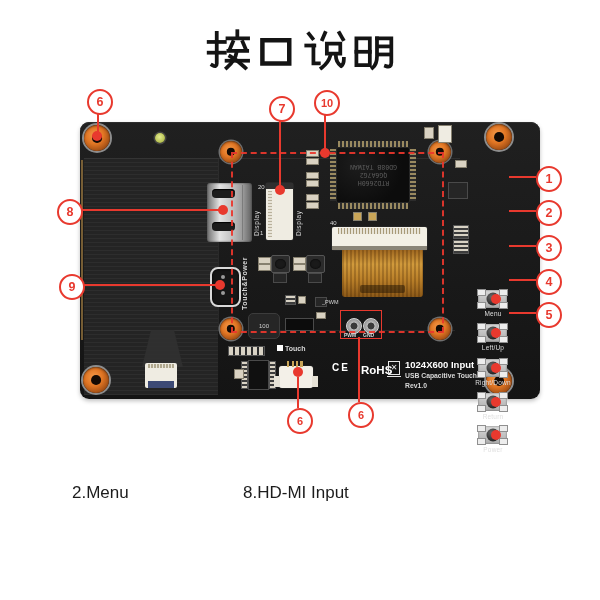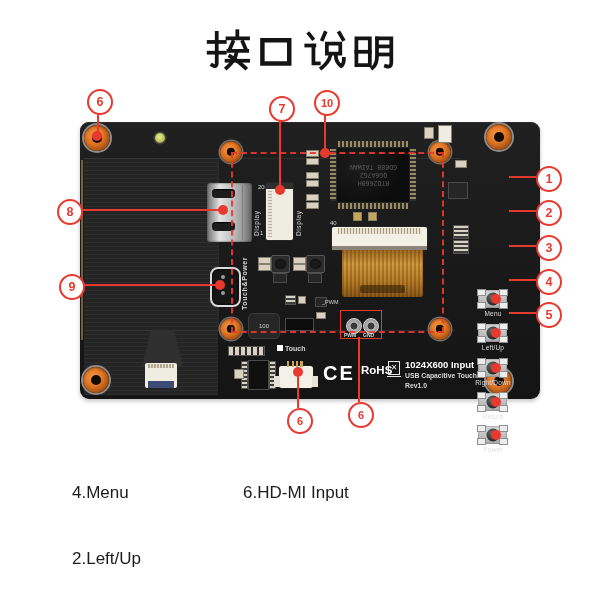--- a/index.html
+++ b/index.html
@@ -267,21 +267,21 @@
     <div class="wing" style="right:-5px;"></div>
   </div>
 
   <div class="tape"></div>
   <div class="lfpc">
     <div class="pins"></div>
     <div class="latch"></div>
   </div>
 
   <div class="boardname">5inch LCD Display-D</div>
-  <div class="cert" style="left:243px;top:240px;font-size:20px;letter-spacing:2px;">CE</div>
+  <div class="cert" style="left:252px;top:240px;font-size:10px;letter-spacing:2px;">CE</div>
   <div class="cert" style="left:281px;top:242px;font-size:11.5px;">RoHS</div>
   <div class="weee" style="left:308px;top:239px;">✕</div>
   <div class="cert" style="left:325px;top:237px;font-size:9.5px;">1024X600 Input</div>
   <div class="silk" style="left:325px;top:250px;font-size:6.8px;font-weight:bold;">USB Capacitive Touch</div>
   <div class="silk" style="left:325px;top:260px;font-size:6.8px;font-weight:bold;">Rev1.0</div>
 
   <div class="btn" style="left:398px;top:168px;">
     <div class="corner" style="left:-1px;top:-1px;"></div>
       <div class="corner" style="right:-1px;top:-1px;"></div>
     <div class="corner" style="left:-1px;bottom:-1px;"></div>
@@ -357,26 +357,25 @@
 <div class="callout" style="left:536px;top:302px;">5</div>
 <div class="callout" style="left:87px;top:89px;">6</div>
 <div class="callout" style="left:269px;top:96px;">7</div>
 <div class="callout" style="left:57px;top:199px;">8</div>
 <div class="callout" style="left:59px;top:274px;">9</div>
 <div class="callout" style="left:287px;top:408px;font-size:11px;">6</div>
 <div class="callout" style="left:348px;top:402px;font-size:11px;">6</div>
 <div class="callout" style="left:314px;top:90px;font-size:11px;">10</div>
 
 <div class="legend-col lg-l">
-  <div>4.Menu</div>
-  <div>2.Left/Up</div>
+  <div>2.Menu</div>
   
   
   
   
 </div>
 <div class="legend-col lg-r">
-  <div>6.HD-MI Input</div>
+  <div>8.HD-MI Input</div>
   
   
   
   
 </div>
 
 </body></html>

